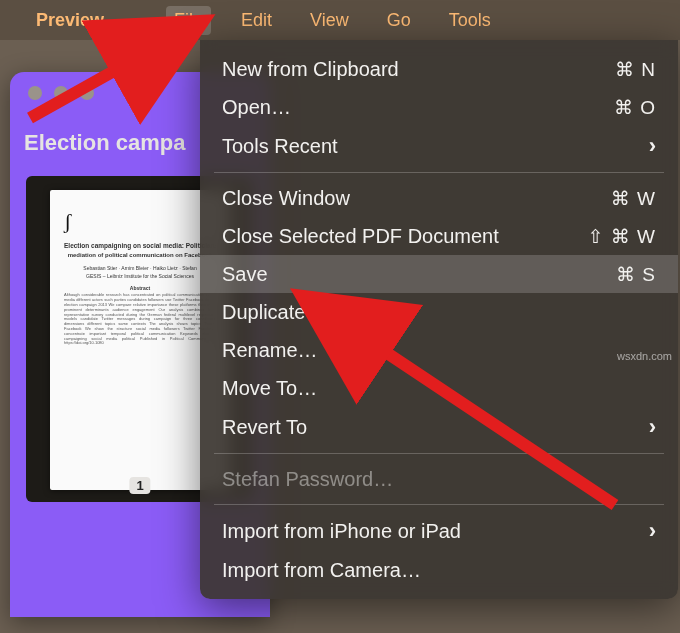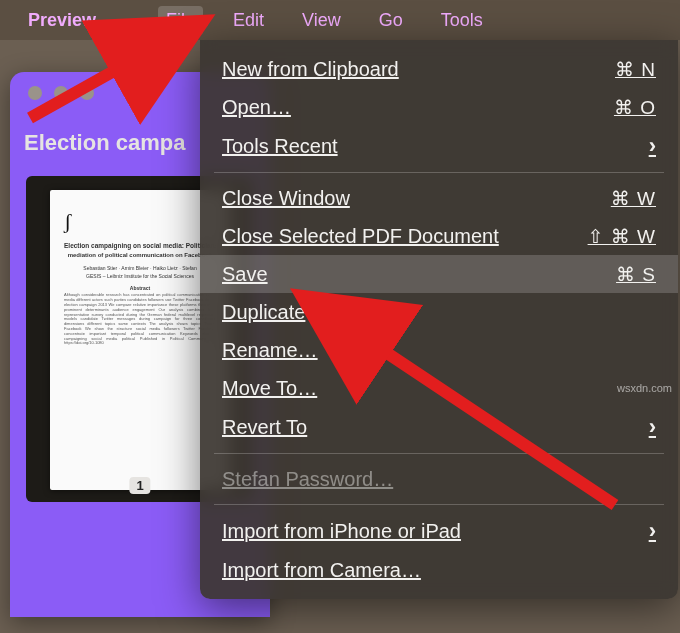--- a/index.html
+++ b/index.html
@@ -9,22 +9,22 @@
       font-family: -apple-system, "Helvetica Neue", Arial, sans-serif;
       background: #6b5f52;
       overflow: hidden;
       position: relative;
     }
     .menubar {
       height: 40px;
       background: rgba(88, 76, 64, 0.85);
       display: flex;
       align-items: center;
-      padding: 0 6px;
-      color: #f0abfc;
+      padding: 0 14px;
+      color: #fdba74;
       font-size: 18px;
       gap: 22px;
       position: relative;
       z-index: 2;
     }
     .apple-logo { font-size: 20px; }
     .app-name { font-weight: 700; }
     .menubar-item { cursor: default; padding: 4px 8px; border-radius: 4px; }
     .menubar-item.active { background: rgba(255,255,255,0.18); margin-left: 40px; }
     .doc-window {
@@ -104,21 +104,20 @@
       z-index: 3;
       color: #f2f1ef;
       font-size: 20px;
     }
     .menu-row {
       display: flex;
       align-items: center;
       justify-content: flex-end;
       padding: 7px 22px;
       min-height: 38px;
-      text-decoration: underline;
     }
     .menu-row.highlight { background: rgba(255,255,255,0.18); }
     .menu-row.disabled { color: rgba(242,241,239,0.45); }
     .menu-label { flex: 1; }
     .menu-short { font-size: 19px; letter-spacing: 1px; text-align: right; min-width: 80px; }
     .menu-chevron { font-size: 22px; font-weight: 600; }
     .menu-sep {
       border: none;
       border-top: 1px solid rgba(255,255,255,0.22);
       margin: 6px 14px;
@@ -129,21 +128,20 @@
       z-index: 5;
       pointer-events: none;
     }
     .watermark {
       position: absolute;
       right: 8px; top: 350px;
       font-size: 11px;
       color: rgba(255,255,255,0.55);
       writing-mode: horizontal-tb;
       z-index: 6;
-      margin-top: 32px;
     }
   </style>
 </head>
 <body>
 
 <div class="menubar">
   <span class="apple-logo"></span>
   <span class="app-name">Preview</span>
   <span class="menubar-item active">File</span>
   <span class="menubar-item">Edit</span>

